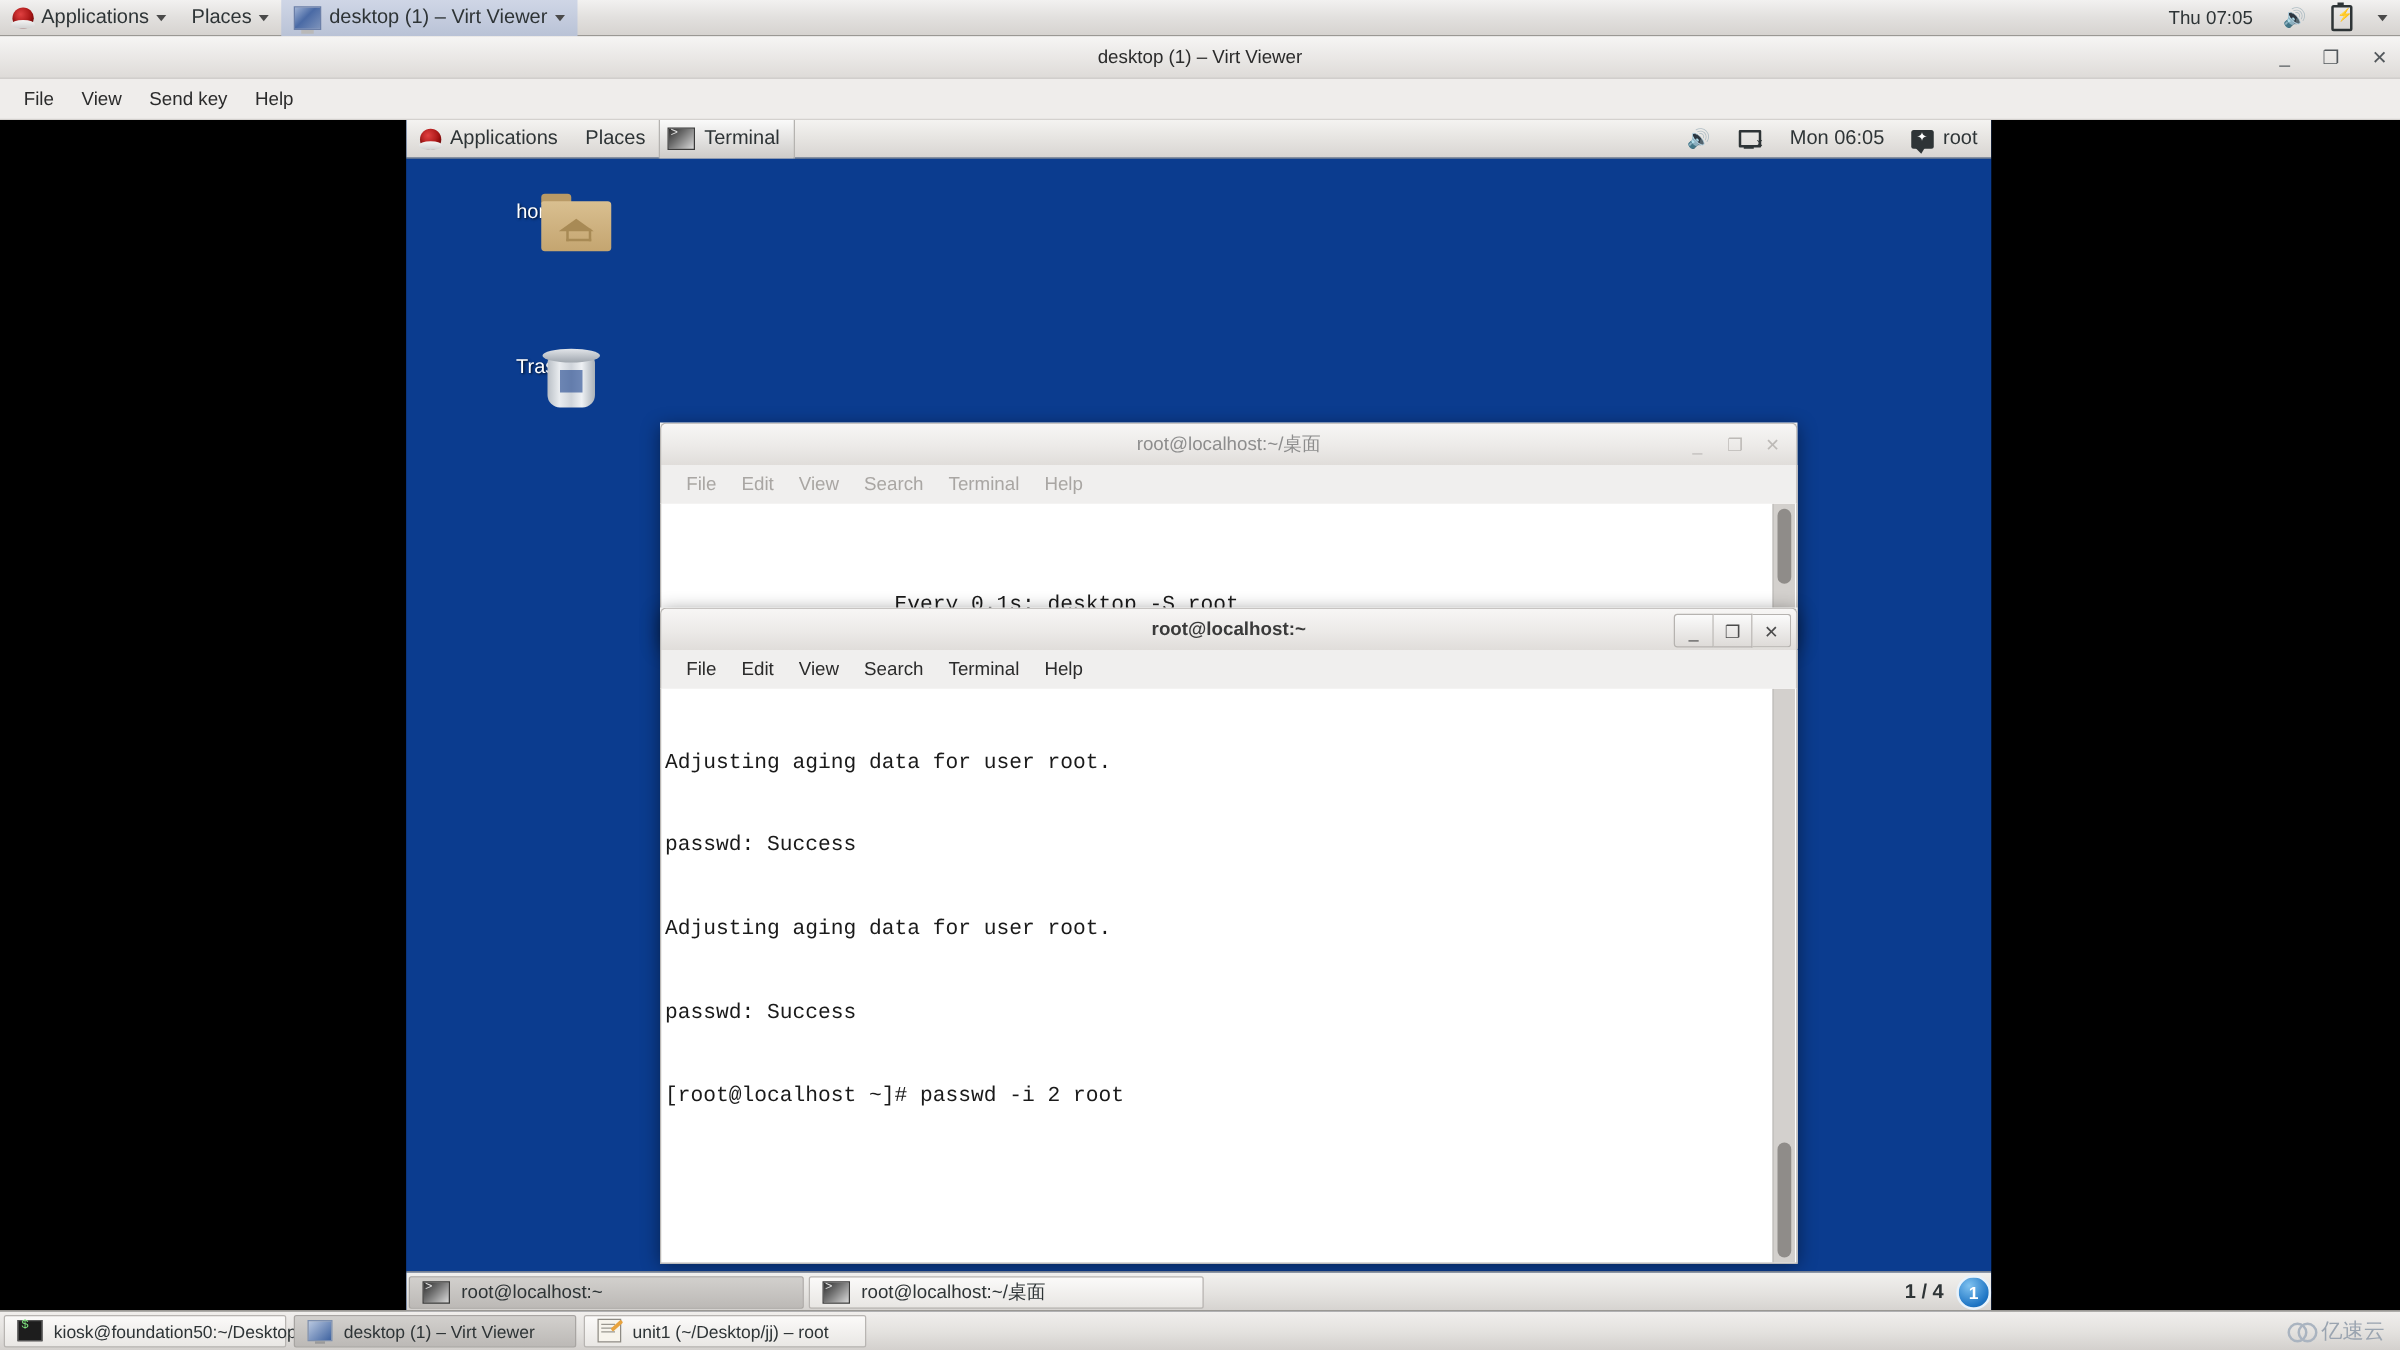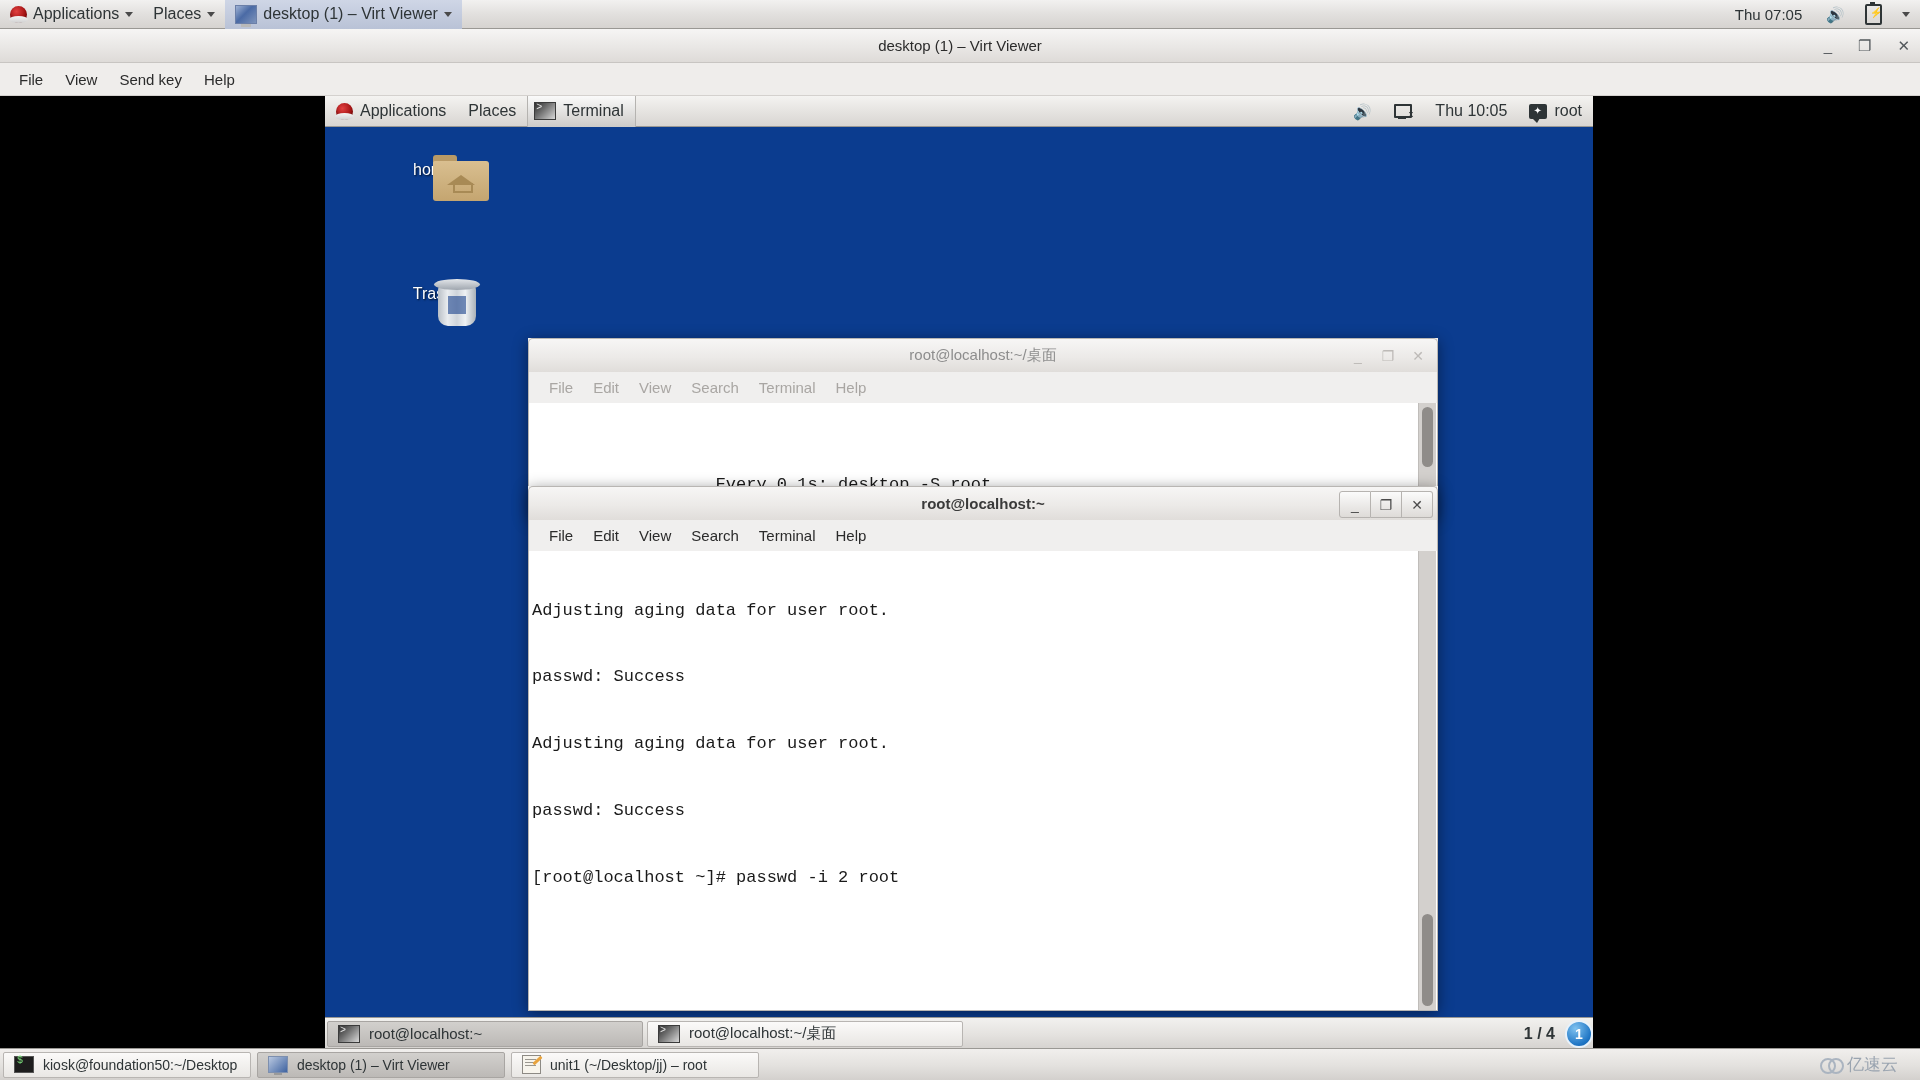--- a/index.html
+++ b/index.html
@@ -153,31 +153,31 @@
   .wsdot{width:24px;height:24px;border-radius:50%;background:radial-gradient(circle at 35% 28%,#7fc2f0,#1d74c4 70%,#155a9c);
     color:#fff;font-size:14px;display:flex;align-items:center;justify-content:center;border:2px solid #e8f2fb;}
 
   
   .host-taskbar{
     position:absolute;left:0;bottom:0;width:1920px;height:32px;
     background:linear-gradient(to bottom,#f1efed 0%,#e3e1de 55%,#d3d0cd 100%);
     border-top:1px solid #9a9894;display:flex;align-items:center;box-sizing:border-box;
   }
   .hbtn{display:flex;align-items:center;gap:9px;height:26px;margin:6px 3px;padding:0 10px;
-    font-size:14px;color:#2e3436;width:248px;box-sizing:border-box;}
+    font-size:14px;color:#2e3436;width:226px;box-sizing:border-box;}
   .hbtn.sel{background:linear-gradient(to bottom,#d2d0cd,#bcb9b6);border:1px solid #a8a5a2;border-radius:2px;}
   .hbtn.unsel{background:linear-gradient(to bottom,#fbfaf9,#e9e7e4);border:1px solid #b8b5b2;border-radius:2px;}
   .cons-ico{width:18px;height:15px;background:#1d1d1d;border:1px solid #555;position:relative;flex:none;}
   .cons-ico:after{content:"$";position:absolute;left:2px;top:-2px;font-size:10px;color:#7ee37e;font-family:"Liberation Mono",monospace;}
   .vv-ico{width:18px;height:15px;background:linear-gradient(135deg,#b9c8e0,#3f63a0);border:1px solid #7d8fae;flex:none;position:relative;}
   .vv-ico:after{content:"";position:absolute;left:5px;bottom:-3px;width:8px;height:2px;background:#9a9a9a;}
   .ged-ico{width:17px;height:17px;background:#f7f4ec;border:1px solid #8d8a84;position:relative;flex:none;}
   .ged-ico:before{content:"";position:absolute;left:2px;top:3px;width:11px;height:1px;background:#9a978f;box-shadow:0 3px 0 #9a978f,0 6px 0 #9a978f;}
   .ged-ico:after{content:"";position:absolute;right:-3px;top:3px;width:11px;height:3px;background:#e8a33d;transform:rotate(-42deg);border-radius:1px;}
-  .watermark{margin-left:auto;display:flex;align-items:center;gap:5px;padding-right:22px;color:#9aa4b0;font-size:17px;}
+  .watermark{margin-left:auto;display:flex;align-items:center;gap:5px;padding-right:12px;color:#9aa4b0;font-size:17px;}
   .wm-ring{width:22px;height:13px;position:relative;}
   .wm-ring i,.wm-ring b{position:absolute;top:0;width:12px;height:12px;border:2px solid #aab4c0;border-radius:50%;}
   .wm-ring i{left:0;}
   .wm-ring b{left:8px;}
 </style>
 </head>
 <body>
 
 <div class="screen">
 
@@ -250,21 +250,21 @@
             <span class="spk">🔊</span>
           </div>
           <div class="vitem">
             <span class="netico">
                 <i></i>
                 <b></b>
                 <em>x</em>
               </span>
           </div>
           <div class="vitem">
-            <span>Thu 10:05</span>
+            <span>Mon 06:05</span>
           </div>
           <div class="vitem">
             <span class="userico">
                 <span>✦</span>
               </span>
             <span>root</span>
           </div>
         </div>
 
         <div class="vm-desktop">

